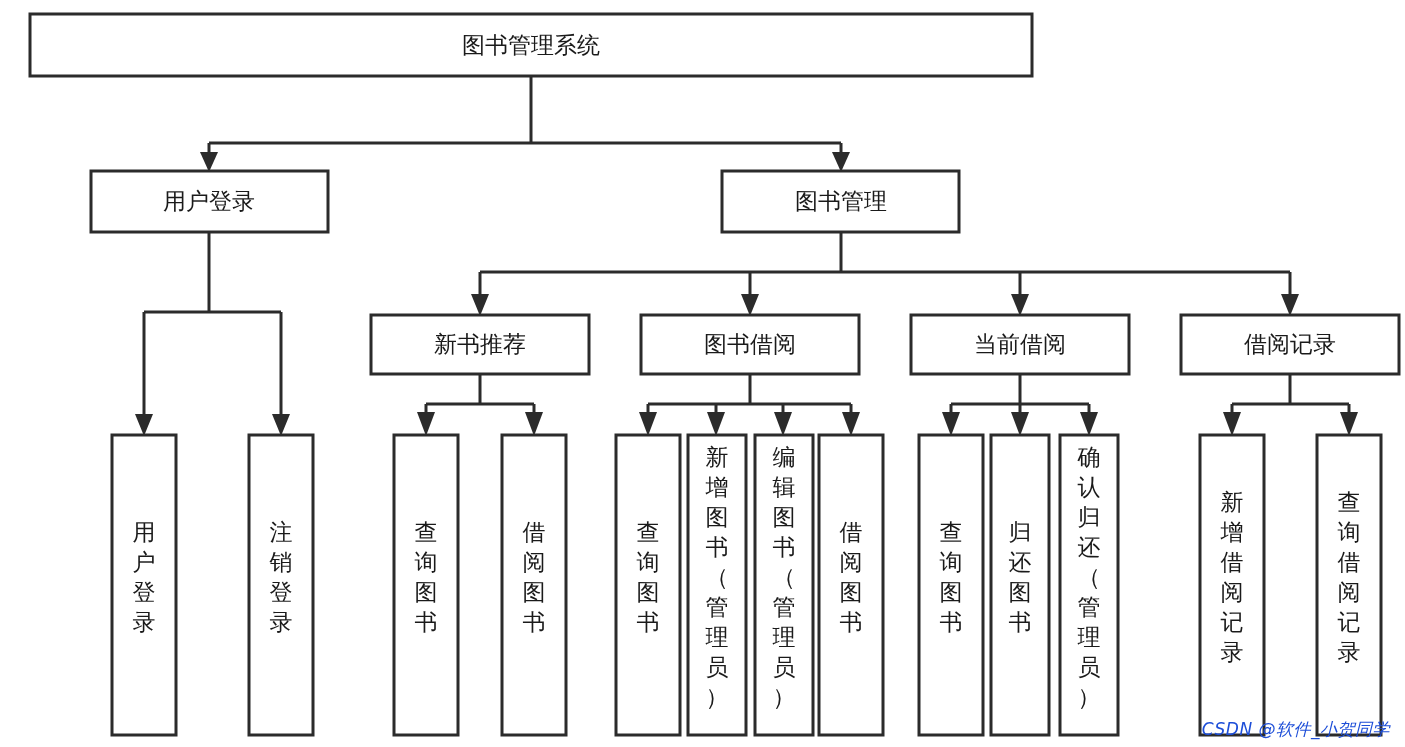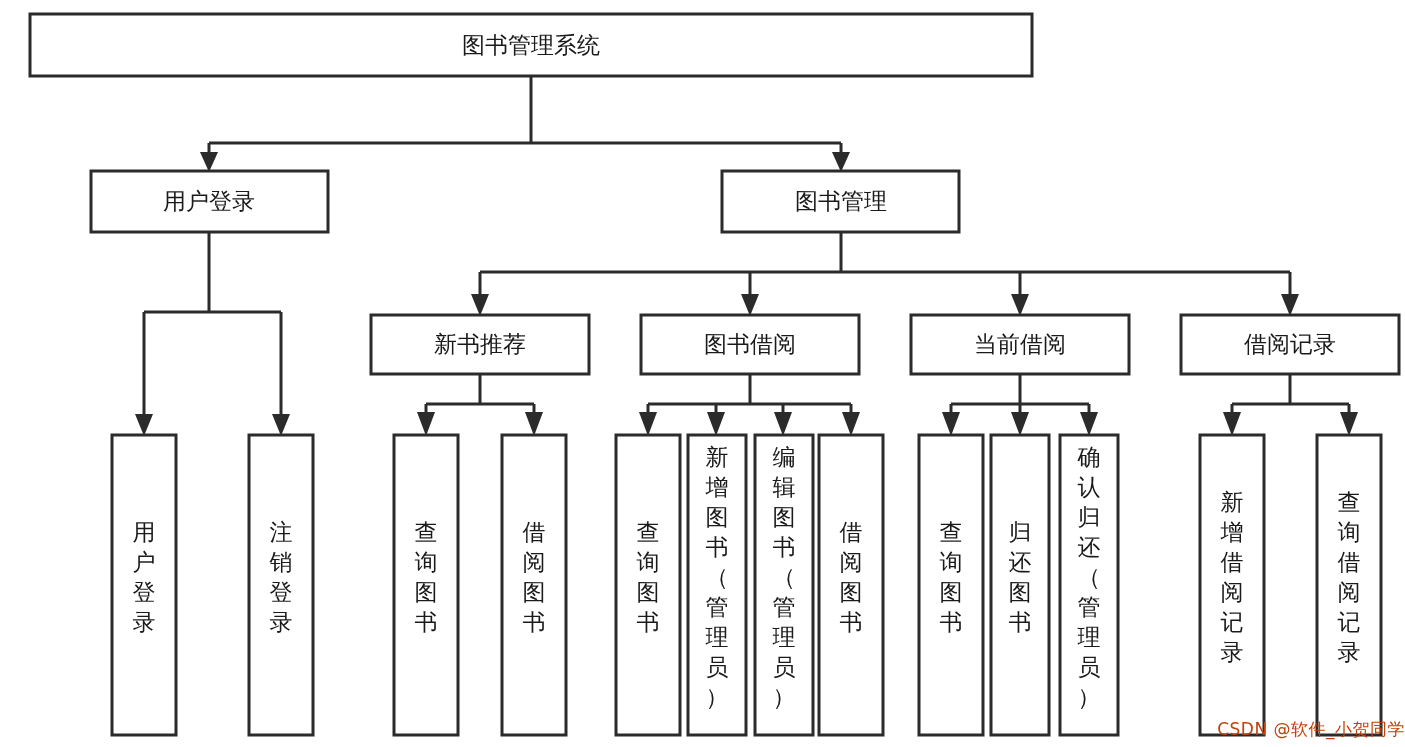--- a/index.html
+++ b/index.html
@@ -22,28 +22,29 @@
     dominant-baseline:middle;
   }
   .node-label-v{
     fill:#1a1a1a;
     font-family:"DejaVu Sans","Liberation Sans",sans-serif;
     font-size:23px;
     text-anchor:middle;
   }
   .watermark{
     position:absolute;
-    right:10px;
+    right:25px;
     bottom:6px;
     font-family:"DejaVu Sans","Liberation Sans",sans-serif;
     font-size:17px;
-    color:#c2410c;
+    color:#1d4ed8;
     letter-spacing:.5px;
     white-space:nowrap;
     pointer-events:none;
+    font-style:italic;
   }
 </style>
 </head>
 <body>
 
 <div id="diagram-root">
   <svg width="1405" height="747" viewBox="0 0 1405 747" xmlns="http://www.w3.org/2000/svg">
 
     <g>
 

